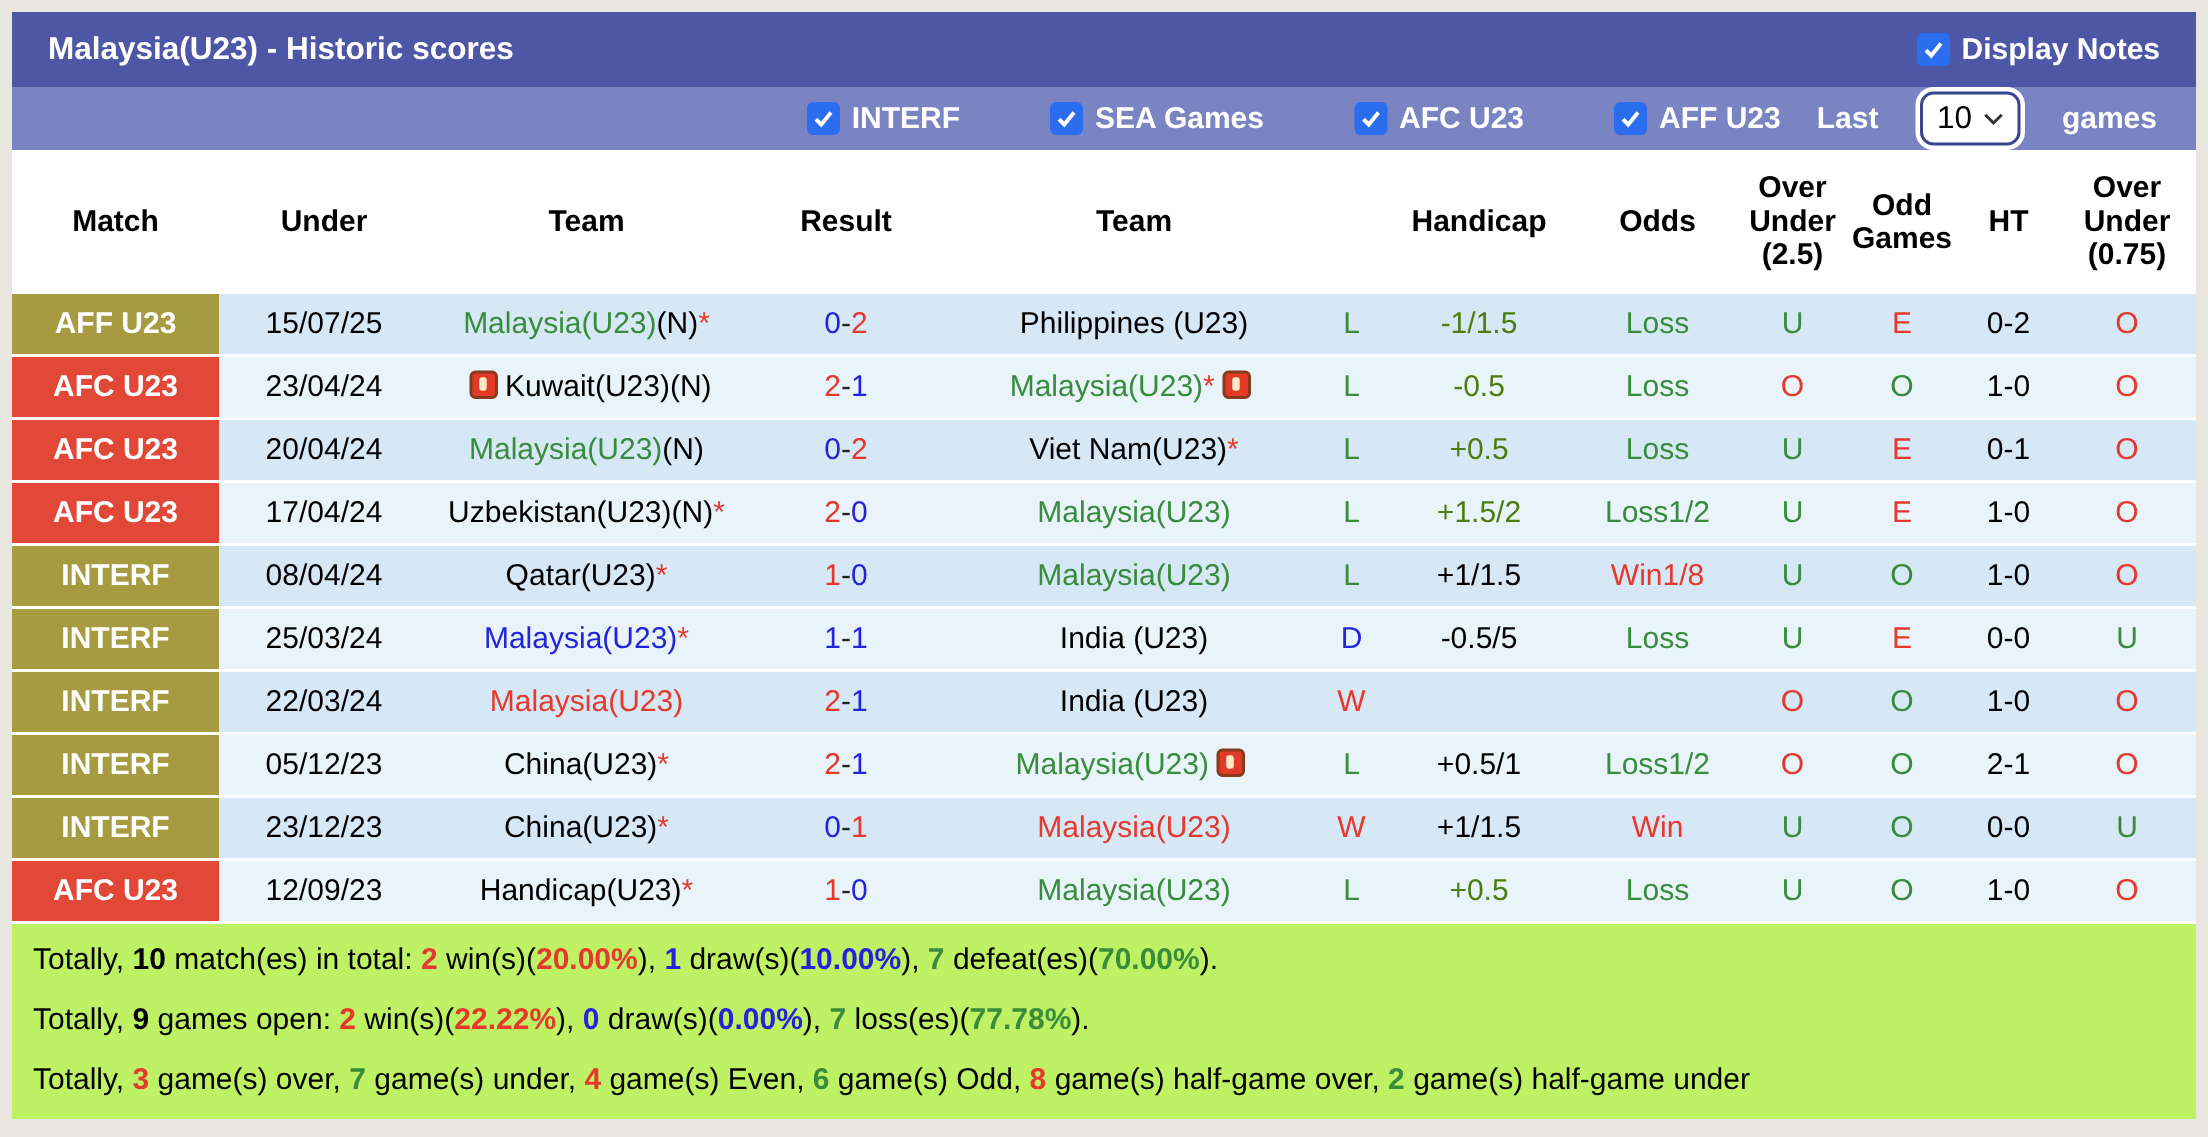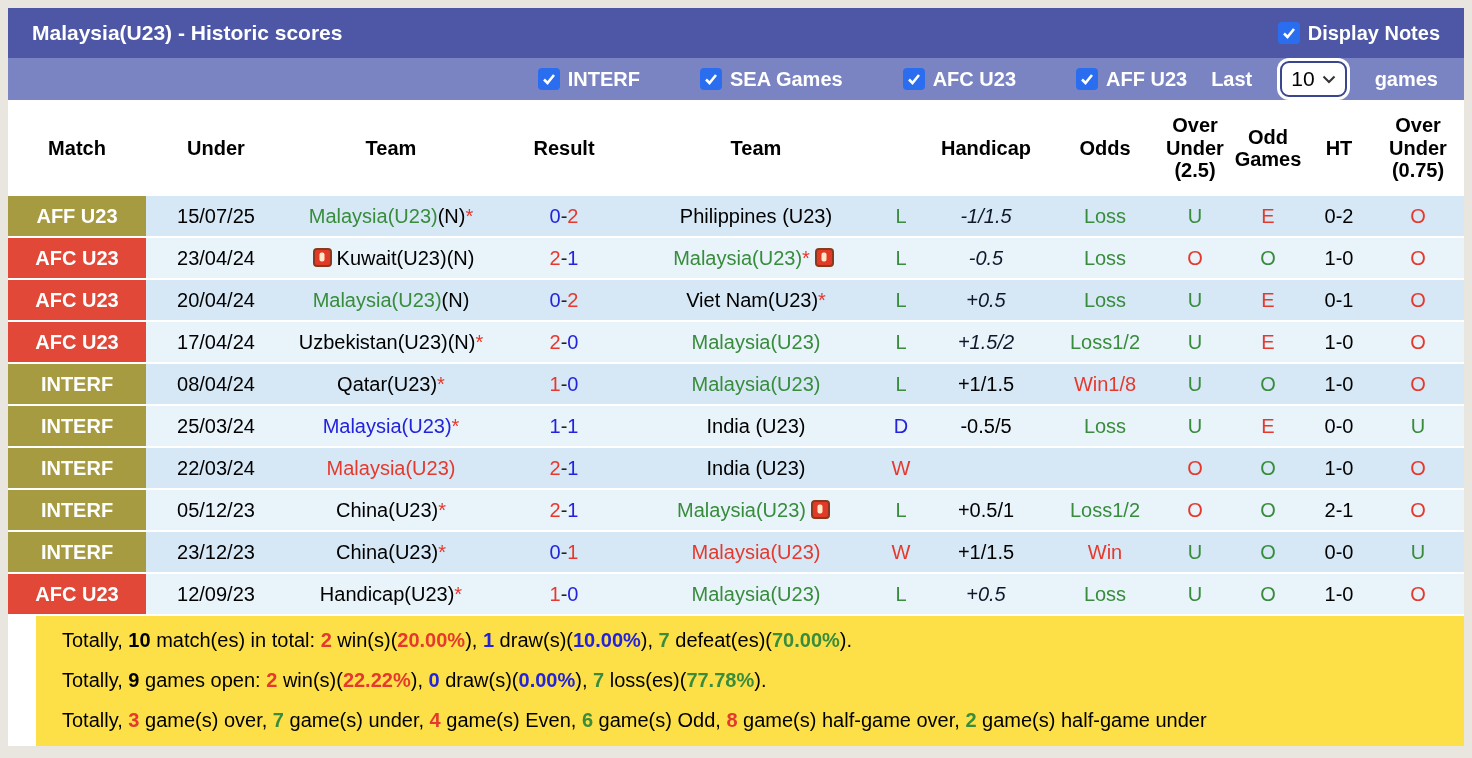--- a/index.html
+++ b/index.html
@@ -35,32 +35,32 @@
      vertical-align:middle;white-space:pre-line;line-height:1.12;background:#fff;padding:0;}
   td{height:40px;text-align:center;vertical-align:middle;font-size:20px;
      border-bottom:2px solid #fff;padding:0;white-space:nowrap;overflow:hidden;color:#000;}
   tr.r-odd  td{background:#d6e8f5;}
   tr.r-even td{background:#e8f3fa;}
   td.badge{color:#fff;font-weight:bold;font-size:20px;}
   td.badge.olive{background:#a79b42 !important;}
   td.badge.redb{background:#e14838 !important;}
 
   .c-green{color:#388c3c;} .c-red{color:#e5392e;} .c-blue{color:#2323dc;}
-  .c-navy{color:#0f172a;font-style:italic;} .c-black{color:#000;}
+  .c-navy{color:#4d7c0f;} .c-black{color:#000;}
   .bold{font-weight:bold;}
   .sep{color:#222;}
 
   .red-card{position:relative;display:inline-block;width:15px;height:15px;
      background:#e13a28;border:2px solid #8a3a1c;border-radius:4px;
      vertical-align:-2px;margin:0 5px;}
   .red-card-bar{position:absolute;left:50%;top:50%;transform:translate(-50%,-50%);
      width:5px;height:9px;background:#ffe9c8;border-radius:2px;}
 
   
-  .summary{background:#fde047;padding:4px 26px 6px;margin-left:28px;}
+  .summary{background:#bef264;padding:4px 14px 6px;}
   .summary-line{font-size:20px;color:#000;height:40px;line-height:40px;white-space:nowrap;}
 </style>
 </head>
 <body>
 
 <div class="card">
 
   <div class="bar1">
     <span class="title">Malaysia(U23) - Historic scores</span>
     <span class="filter-item">

